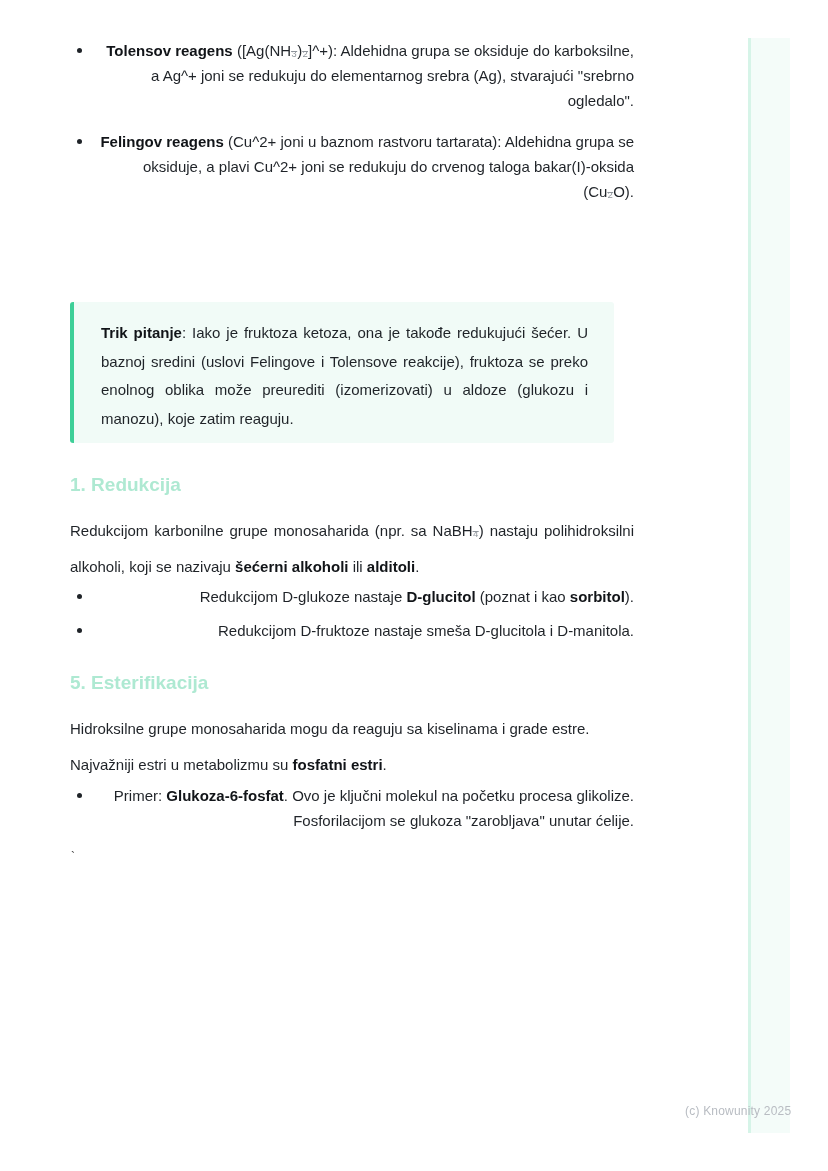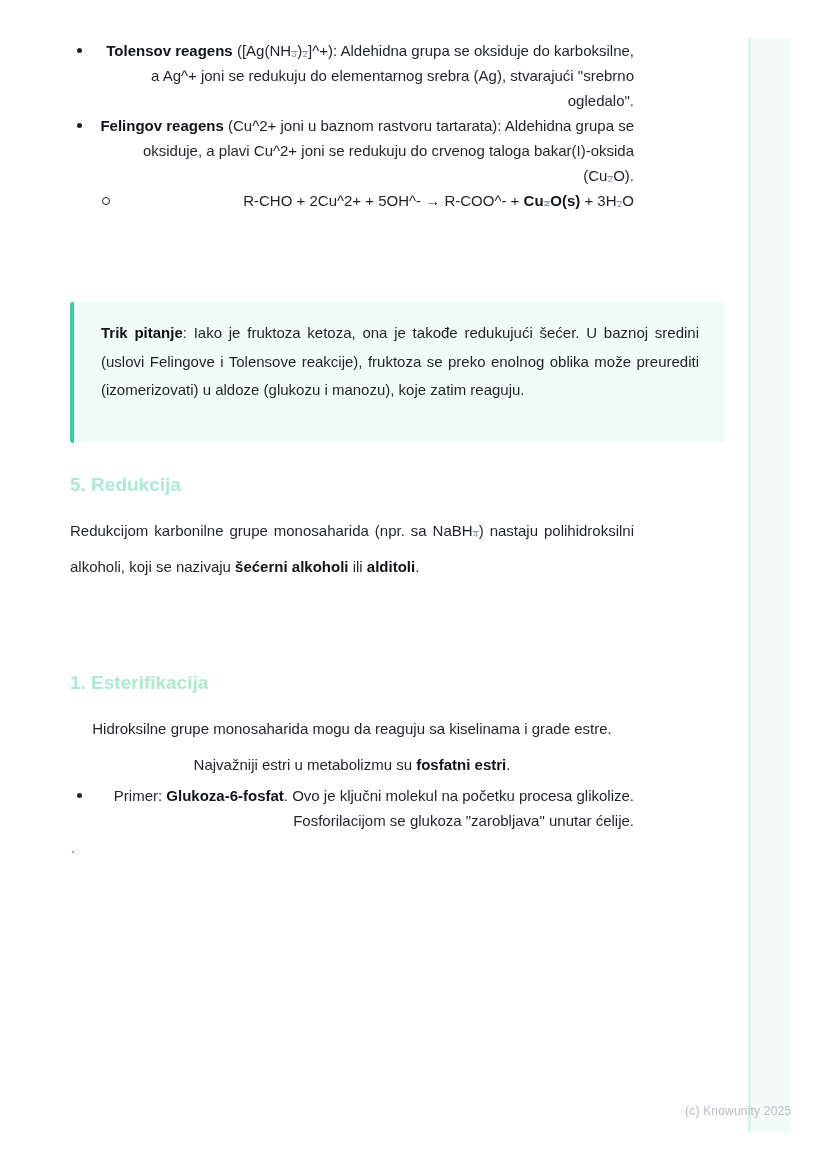--- a/index.html
+++ b/index.html
@@ -70,32 +70,32 @@
       content: "";
       position: absolute;
       left: -18px;
       top: 9px;
       width: 6px;
       height: 6px;
       border-radius: 50%;
       border: 1.2px solid #1f2328;
       background: #fff;
     }
-    .gap-item { }
+    .gap-item { margin-top: 16px; }
     b { font-weight: 700; color: #111418; }
     .sub {
       color: #8e949b;
       text-decoration: line-through;
       text-decoration-color: #8e949b;
     }
     .callout {
       position: absolute;
       left: 0;
       top: 264px;
-      width: 655px;
+      width: 544px;
       height: 141px;
       background: #f1fbf7;
       border-left: 4px solid #3ecf98;
       border-radius: 3px;
       padding: 17px 26px 10px 27px;
       line-height: 28.5px;
       text-align: justify;
     }
     .h2 {
       position: absolute;
@@ -104,21 +104,21 @@
       font-weight: 700;
       color: #aee9d2;
     }
     .para {
       position: absolute;
       left: 0;
       width: 564px;
       line-height: 36px;
       text-align: justify;
     }
-    .para.nojust { text-align: center; }
+    .para.nojust { text-align: left; }
     .block {
       position: absolute;
       left: 0;
       width: 564px;
     }
     .tick {
       position: absolute;
       left: 1px;
       top: 812px;
       font-size: 12px;
@@ -132,41 +132,40 @@
 
 <div class="page">
 
   <div class="block" style="top:0;">
     <ul class="blist">
       <li>
         <b>Tolensov reagens</b><span> ([Ag(NH</span><span class="sub">₃</span><span>)</span><span class="sub">₂</span><span>]^+): Aldehidna grupa se oksiduje do karboksilne, a Ag^+ joni se redukuju do elementarnog srebra (Ag), stvarajući "srebrno ogledalo".</span>
       </li>
       <li class="gap-item">
         <b>Felingov reagens</b><span> (Cu^2+ joni u baznom rastvoru tartarata): Aldehidna grupa se oksiduje, a plavi Cu^2+ joni se redukuju do crvenog taloga bakar(I)-oksida (Cu</span><span class="sub">₂</span><span>O).</span>
-        <ul class="sublist">
-          <li><span>R-CHO + 2Cu^2+ + 5OH^- → R-COO^- + </span><b><span>Cu</span><span class="sub">₂</span><span>O(s)</span></b><span> + 3H</span><span class="sub">₂</span><span>O</span></li>
-        </ul>
       </li>
     </ul>
   </div>
 
   <div class="callout">
     <b>Trik pitanje</b><span>: Iako je fruktoza ketoza, ona je takođe redukujući šećer. U baznoj sredini (uslovi Felingove i Tolensove reakcije), fruktoza se preko enolnog oblika može preurediti (izomerizovati) u aldoze (glukozu i manozu), koje zatim reaguju.</span>
   </div>
 
-  <div class="h2" style="top:436px;">5. Redukcija</div>
+  <div class="h2" style="top:436px;">1. Redukcija</div>
   <div class="para" style="top:475px;">
     <span>Redukcijom karbonilne grupe monosaharida (npr. sa NaBH</span><span class="sub">₄</span><span>) nastaju polihidroksilni alkoholi, koji se nazivaju </span><b>šećerni alkoholi</b><span> ili </span><b>alditoli</b><span>.</span>
   </div>
   <div class="block" style="top:546px;">
     <ul class="blist">
+      <li><span>Redukcijom D-glukoze nastaje </span><b>D-glucitol</b><span> (poznat i kao </span><b>sorbitol</b><span>).</span></li>
+      <li style="margin-top:9px;"><span>Redukcijom D-fruktoze nastaje smeša D-glucitola i D-manitola.</span></li>
     </ul>
   </div>
 
-  <div class="h2" style="top:634px;">1. Esterifikacija</div>
+  <div class="h2" style="top:634px;">5. Esterifikacija</div>
   <div class="para nojust" style="top:673px;">
     <span>Hidroksilne grupe monosaharida mogu da reaguju sa kiselinama i grade estre. Najvažniji estri u metabolizmu su </span><b>fosfatni estri</b><span>.</span>
   </div>
   <div class="block" style="top:745px;">
     <ul class="blist">
       <li><span>Primer: </span><b>Glukoza-6-fosfat</b><span>. Ovo je ključni molekul na početku procesa glikolize. Fosforilacijom se glukoza "zarobljava" unutar ćelije.</span></li>
     </ul>
   </div>
 
   <div class="tick">`</div>

